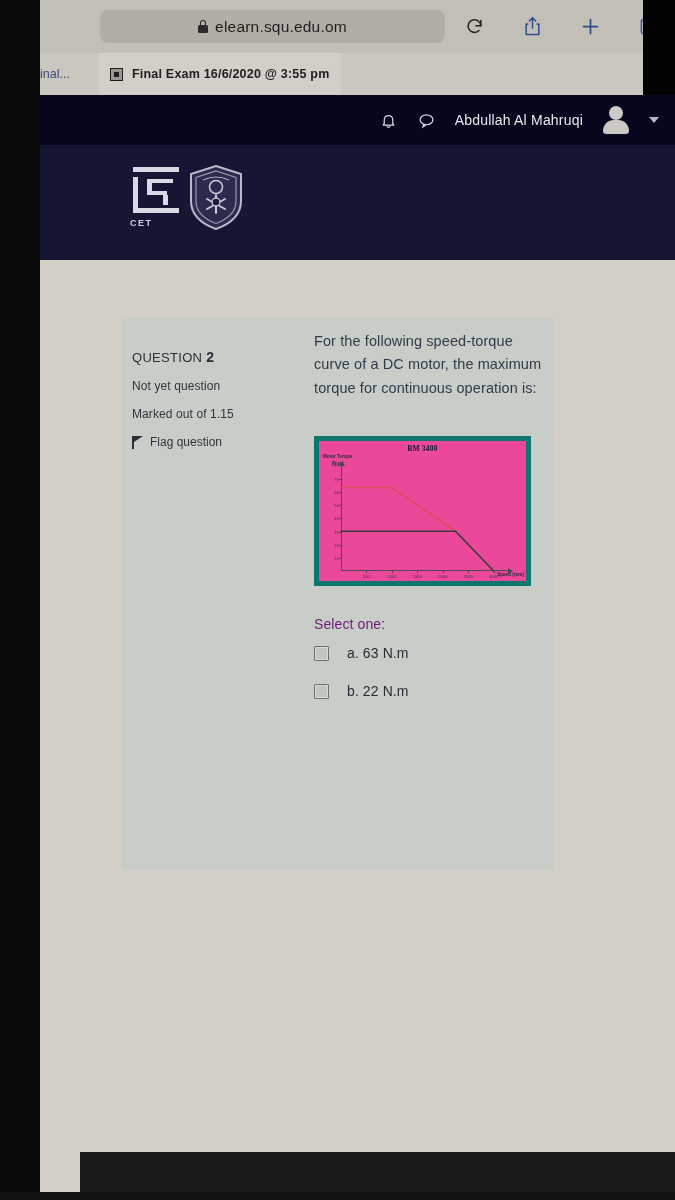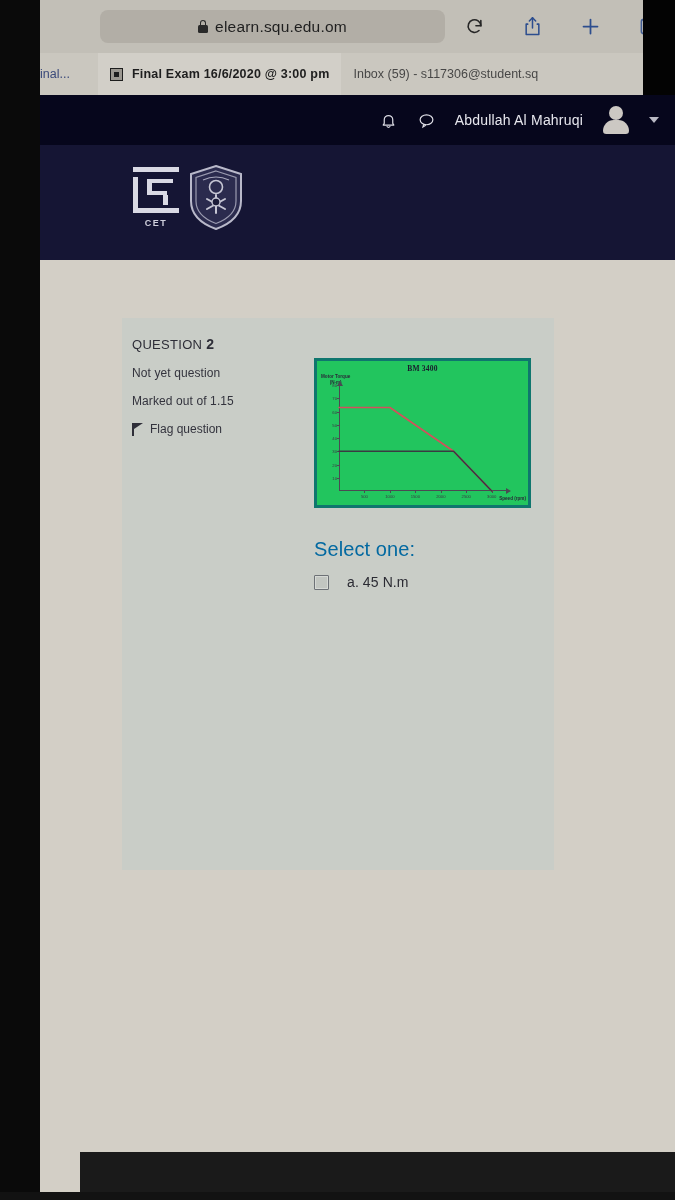--- a/index.html
+++ b/index.html
@@ -200,21 +200,21 @@
   .logo-cet .glyph {
     width: 46px; height: 46px;
     position: relative;
     margin: 0 auto;
   }
   .logo-cet .bar {
     position: absolute;
     background: #d9d9e4;
   }
   .logo-cet-label {
-    text-align: center;
+    text-align: left;
     font-size: 9px;
     letter-spacing: 1.5px;
     color: #cfcfdc;
     margin-top: 5px;
     font-weight: bold;
   }
   .crest {
     position: absolute;
     left: 148px; top: 20px;
     width: 56px; height: 66px;
@@ -230,21 +230,21 @@
 
   
   .question-card {
     position: absolute;
     left: 82px; top: 58px;
     width: 432px; height: 552px;
     background: #c9cdc7;
   }
   .question-info {
     position: absolute;
-    left: 0; top: 4px;
+    left: 0; top: 17px;
     width: 135px;
     padding: 14px 10px 10px 10px;
     color: #30303a;
   }
   .qnum {
     font-size: 13px;
     letter-spacing: .3px;
     margin-bottom: 14px;
     color: #2e2e38;
   }
@@ -281,26 +281,26 @@
   }
   .qtext {
     font-size: 14.5px;
     line-height: 1.62;
     color: #2f3b4a;
     letter-spacing: .1px;
   }
 
   
   .chart-box {
-    margin-top: 28px;
+    margin-top: 36px;
     width: 217px;
     height: 150px;
-    background: #22c55e;
+    background: #ec4899;
     position: relative;
-    border: 3px solid #0f766e;
+    border: 5px solid #0f766e;
   }
   .chart-title {
     position: absolute;
     top: 3px; left: 0; right: 0;
     text-align: center;
     font-family: "Liberation Serif", serif;
     font-weight: bold;
     font-size: 7.5px;
     color: #1a1a2e;
     letter-spacing: .2px;
@@ -388,22 +388,22 @@
   .chart-svg {
     position: absolute;
     left: 0; top: 0;
     width: 168px; height: 106px;
     overflow: visible;
   }
 
   
   .select-one {
     margin-top: 30px;
-    font-size: 20px;
-    color: #0369a1;
+    font-size: 14px;
+    color: #701a75;
     letter-spacing: .1px;
   }
   .options { margin-top: 13px; }
   .option-row {
     display: flex;
     align-items: center;
     gap: 18px;
     margin-bottom: 22px;
   }
   .opt-checkbox {
@@ -490,24 +490,21 @@
           </div>
         </div>
       </div>
 
       <div class="tab-strip">
         <div class="tab left-clipped">
           <span>inal...</span>
         </div>
         <div class="tab active">
           <span class="tab-favicon"></span>
-          <span>Final Exam 16/6/2020 @ 3:00 pm</span>
-        </div>
-        <div class="tab inactive">
-          <span>Inbox (59) - s117306@student.sq</span>
+          <span>Final Exam 16/6/2020 @ 3:55 pm</span>
         </div>
       </div>
 
       <div class="chrome-rightmask"></div>
     </div>
 
     <div class="moodle-navbar">
       <span class="nav-icon">
         <svg width="17" height="17" viewBox="0 0 24 24" fill="none" stroke="currentColor" stroke-width="1.7" stroke-linecap="round" stroke-linejoin="round">
           <path d="M18 16v-5a6 6 0 1 0-12 0v5l-1.5 2.5h15L18 16z"></path>
@@ -570,20 +567,21 @@
             <span class="flag-icon">
               <span class="pole"></span>
                 <span class="cloth"></span>
             </span>
             <span>Flag question</span>
           </div>
         </div>
 
         <div class="question-main">
 
+          <div class="qtext">For the following speed-torque curve of a DC motor, the maximum torque for continuous operation is:</div>
 
           <div class="chart-box">
             <div class="chart-title">BM 3400</div>
             <div class="chart-ylabel">Motor Torque
 (N-m)</div>
             <div class="chart-xlabel">Speed (rpm)</div>
 
             <div class="chart-plot">
               <div class="axis-y"></div>
               <div class="axis-x"></div>
@@ -624,21 +622,25 @@
                   <polyline points="0.00,66.25 114.55,66.25 152.73,106.00" fill="none" stroke="#3a3a42" stroke-width="1.6" stroke-linejoin="round" stroke-linecap="round"></polyline>
                 </svg>
             </div>
           </div>
 
           <div class="select-one">Select one:</div>
 
           <div class="options">
             <div class="option-row">
               <span class="opt-checkbox"></span>
-              <span class="opt-label">a. 45 N.m</span>
+              <span class="opt-label">a. 63 N.m</span>
+            </div>
+            <div class="option-row">
+              <span class="opt-checkbox"></span>
+              <span class="opt-label">b. 22 N.m</span>
             </div>
           </div>
         </div>
       </div>
 
     </div>
 
     <div class="photo-darktop"></div>
   </div>
 

